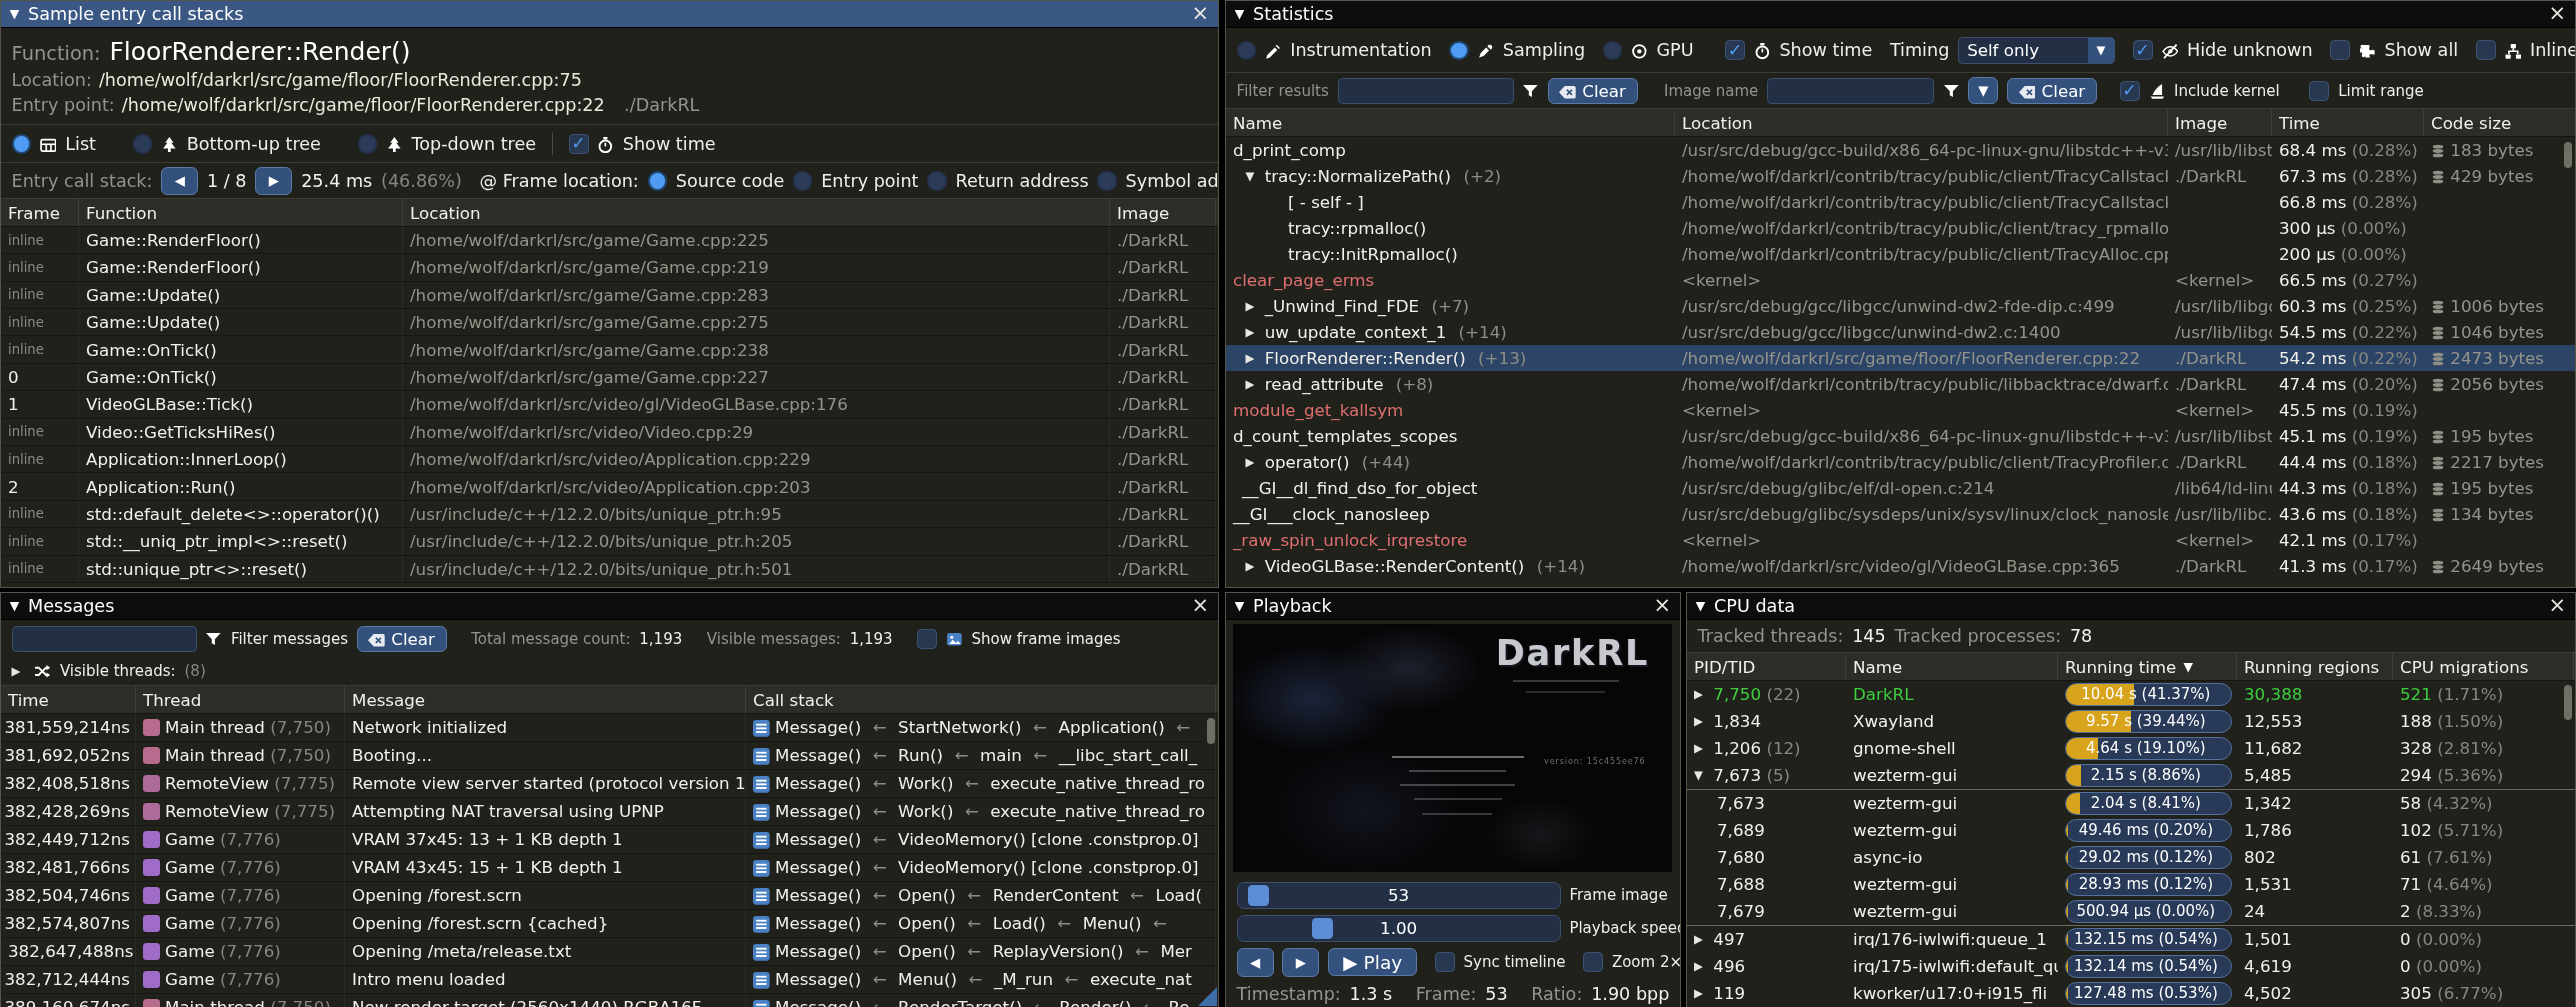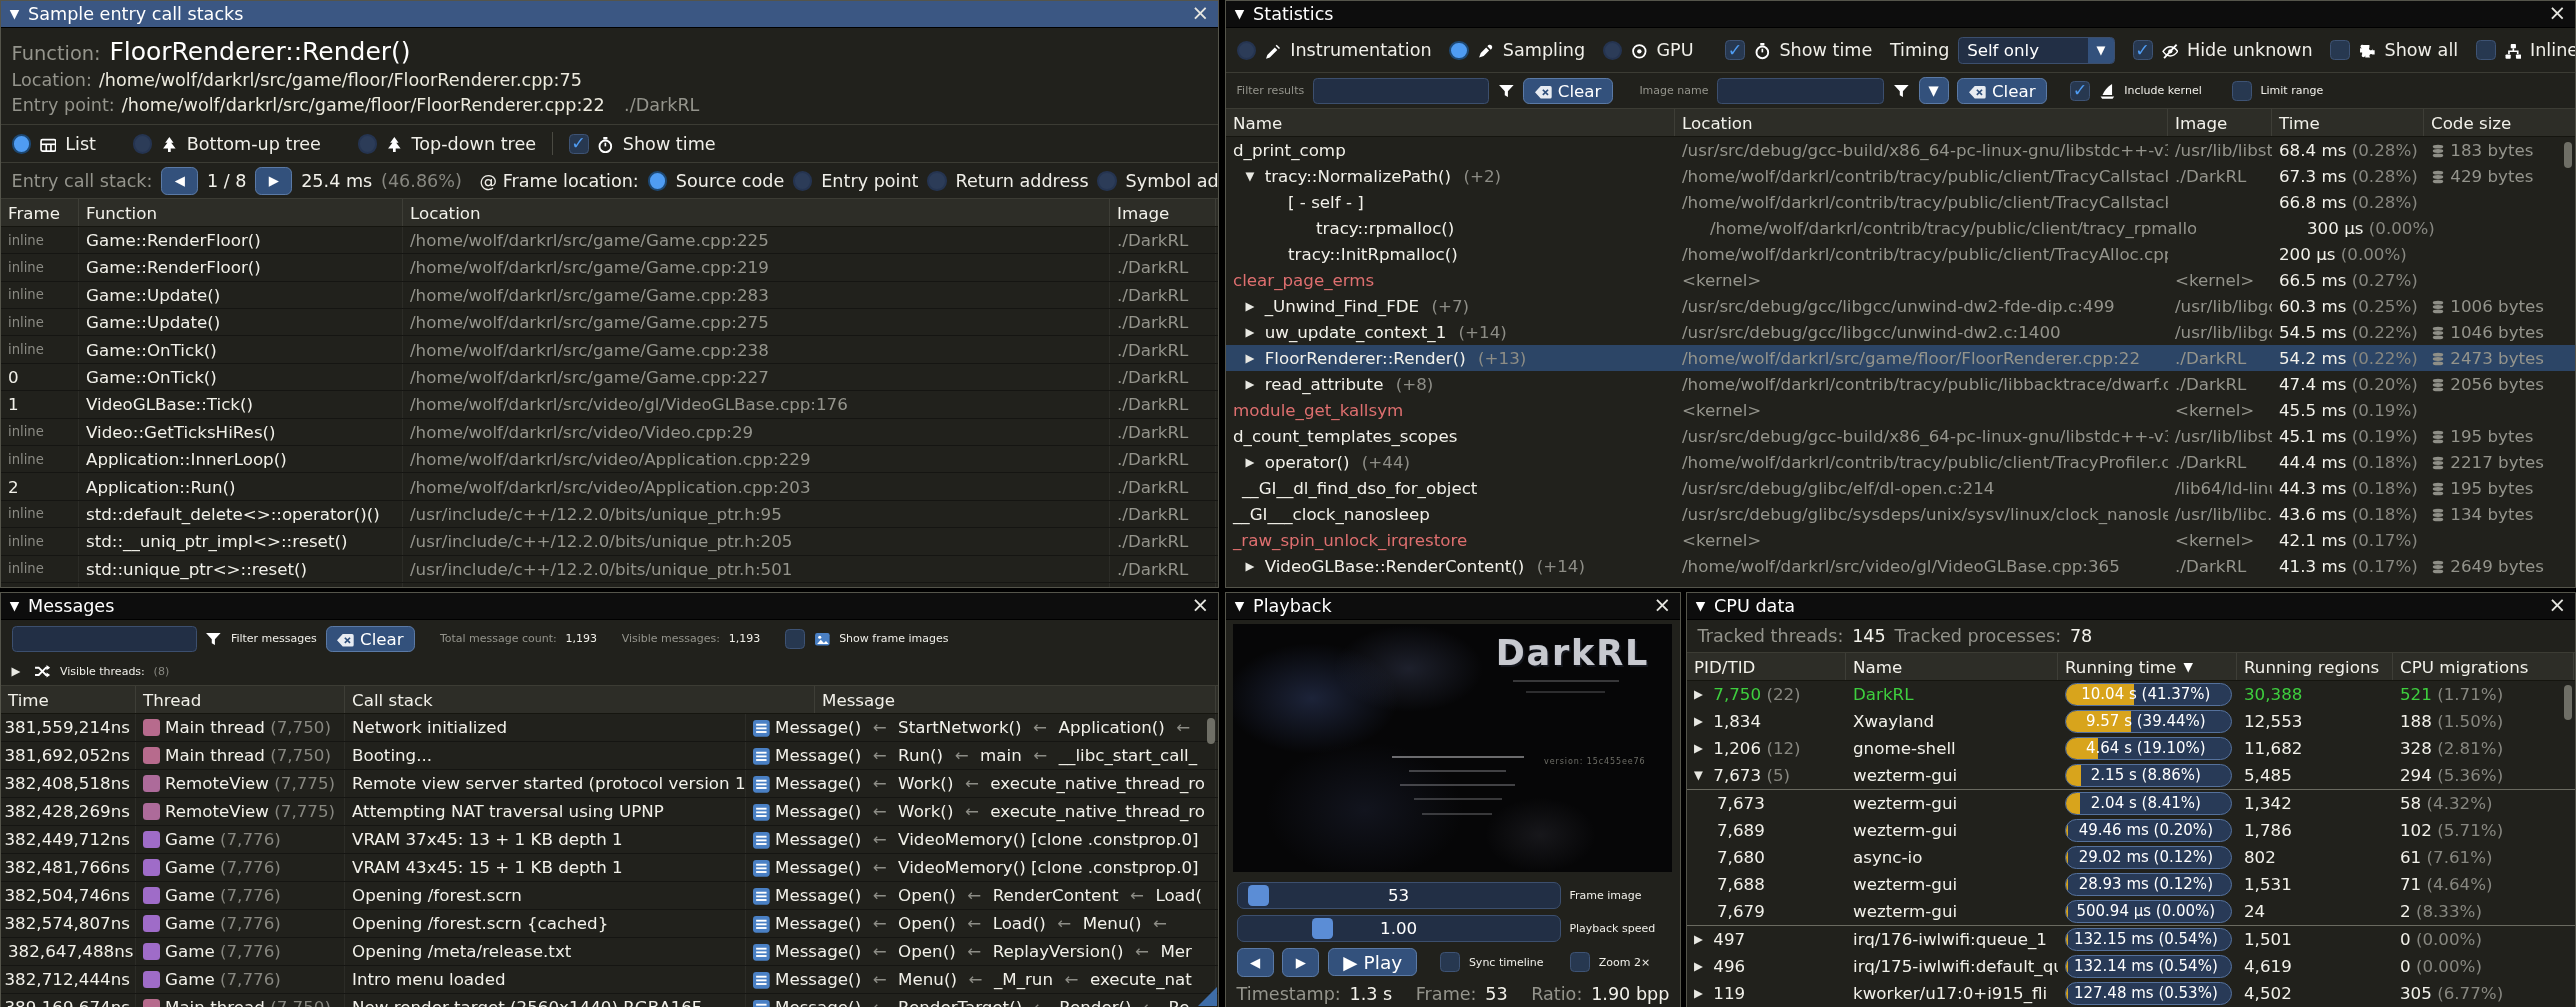--- a/index.html
+++ b/index.html
@@ -31,21 +31,21 @@
   .cb{width:20px;height:20px;border-radius:4.4px;background:#273850;border:0.9px solid #3e5374;box-sizing:border-box;display:flex;align-items:center;justify-content:center;flex:none;}
   .cb .mark{display:none;color:#4f9cf2;font-weight:bold;font-size:17.6px;line-height:1;}
   .cb.checked .mark{display:block;}
   .btn{display:inline-flex;align-items:center;gap:6.2px;background:#33517c;border:0.9px solid #5b7aa6;border-radius:6.2px;padding:1.8px 10.6px;font-size:16.7px;color:#fff;white-space:nowrap;flex:none;}
   .sqbtn{display:inline-flex;align-items:center;justify-content:center;background:#33517c;border:0.9px solid #5b7aa6;border-radius:6.2px;width:35px;height:26.4px;font-size:13.2px;color:#fff;flex:none;}
   .tin{background:#222f45;border:0.9px solid #3c4f6e;border-radius:4.4px;height:26.4px;width:176px;color:#fff;font-size:16px;padding:0 7px;box-sizing:border-box;flex:none;}
   .combo{display:inline-flex;align-items:center;background:#222f45;border:0.9px solid #3c4f6e;border-radius:4.4px;height:26.4px;width:157px;box-sizing:border-box;overflow:hidden;flex:none;}
   .combo .cval{flex:1;padding:0 8px;font-size:16.7px;color:#fff;}
   .combo .carr{width:26.4px;height:100%;background:#33517c;display:flex;align-items:center;justify-content:center;font-size:11.5px;color:#fff;}
   .svgi{width:16.7px;height:16.7px;flex:none;display:inline-block;vertical-align:middle;}
-  .lbl{font-size:11px;white-space:nowrap;}
+  .lbl{font-size:15px;white-space:nowrap;}
   
   .thead{display:flex;background:#2d2d27;height:26.4px;align-items:center;font-size:16.7px;color:#f2f1ea;border-top:0.9px solid #3c3c34;border-bottom:0.9px solid #15150f;}
   .hc{padding:0 7px;box-sizing:border-box;overflow:hidden;white-space:nowrap;border-right:0.9px solid #3e3e37;height:100%;display:flex;align-items:center;gap:7px;flex:none;}
   .trow{display:flex;align-items:center;font-size:16.7px;border-bottom:0.9px solid rgba(0,0,0,0.35);white-space:nowrap;}
   .tc{padding:0 7px;box-sizing:border-box;overflow:hidden;white-space:nowrap;border-right:0.9px solid rgba(255,255,255,0.05);height:100%;display:flex;align-items:center;gap:5.3px;flex:none;}
   .sel{background:#2c4566;}
   .inlinetxt{font-size:13.2px;color:#8b8b84;}
   .arrow{color:#e8e8e2;font-size:11.5px;width:14px;flex:none;}
   .plus{color:#8d8d86;margin-left:7px;}
   .sthumb{position:absolute;width:8.8px;border-radius:4.4px;background:#6f6f66;}
@@ -529,21 +529,21 @@
         </div>
         <div class="tc" style="width: 104px; border-right: none;">
           <span class="grey"></span>
         </div>
         <div class="tc" style="width: 152px; border-right: none;">
           <span class="white">66.8 ms</span>
           <span class="dim">(0.28%)</span>
         </div>
         <div class="tc" style="width: 153px; border-right: none;"></div>
       </div>
-      <div class="trow" style="height: 26px; border-bottom: none; padding-left: 28px;">
+      <div class="trow" style="height: 26px; border-bottom: none;">
         <div class="tc" style="width: 449px; border-right: none; padding-left: 62px;">
           <span class="white">tracy::rpmalloc()</span>
         </div>
         <div class="tc" style="width: 493px; border-right: none;">
           <span class="grey">/home/wolf/darkrl/contrib/tracy/public/client/tracy_rpmalloc.cc</span>
         </div>
         <div class="tc" style="width: 104px; border-right: none;">
           <span class="grey"></span>
         </div>
         <div class="tc" style="width: 152px; border-right: none;">
@@ -884,25 +884,25 @@
     <span class="lbl">Visible threads:</span>
     <span class="lbl dim">(8)</span>
   </div>
   <div class="thead" id="msg-head">
       <div class="hc" style="width: 135px;">
         <span>Time</span>
       </div>
       <div class="hc" style="width: 209px;">
         <span>Thread</span>
       </div>
+      <div class="hc" style="width: 401px;">
+        <span>Message</span>
+      </div>
       <div class="hc" style="width: 470px;">
         <span>Call stack</span>
-      </div>
-      <div class="hc" style="width: 401px;">
-        <span>Message</span>
       </div>
     </div>
   <div id="msg-rows">
       <div class="trow" style="height: 27px;">
         <div class="tc" style="width: 135px; padding: 0px 3.5px;">
           <span class="white">381,559,214ns</span>
         </div>
         <div class="tc" style="width: 209px;">
           <span class="chip" style="background: rgb(183, 107, 141);"></span>
           <span class="white">Main thread</span>

